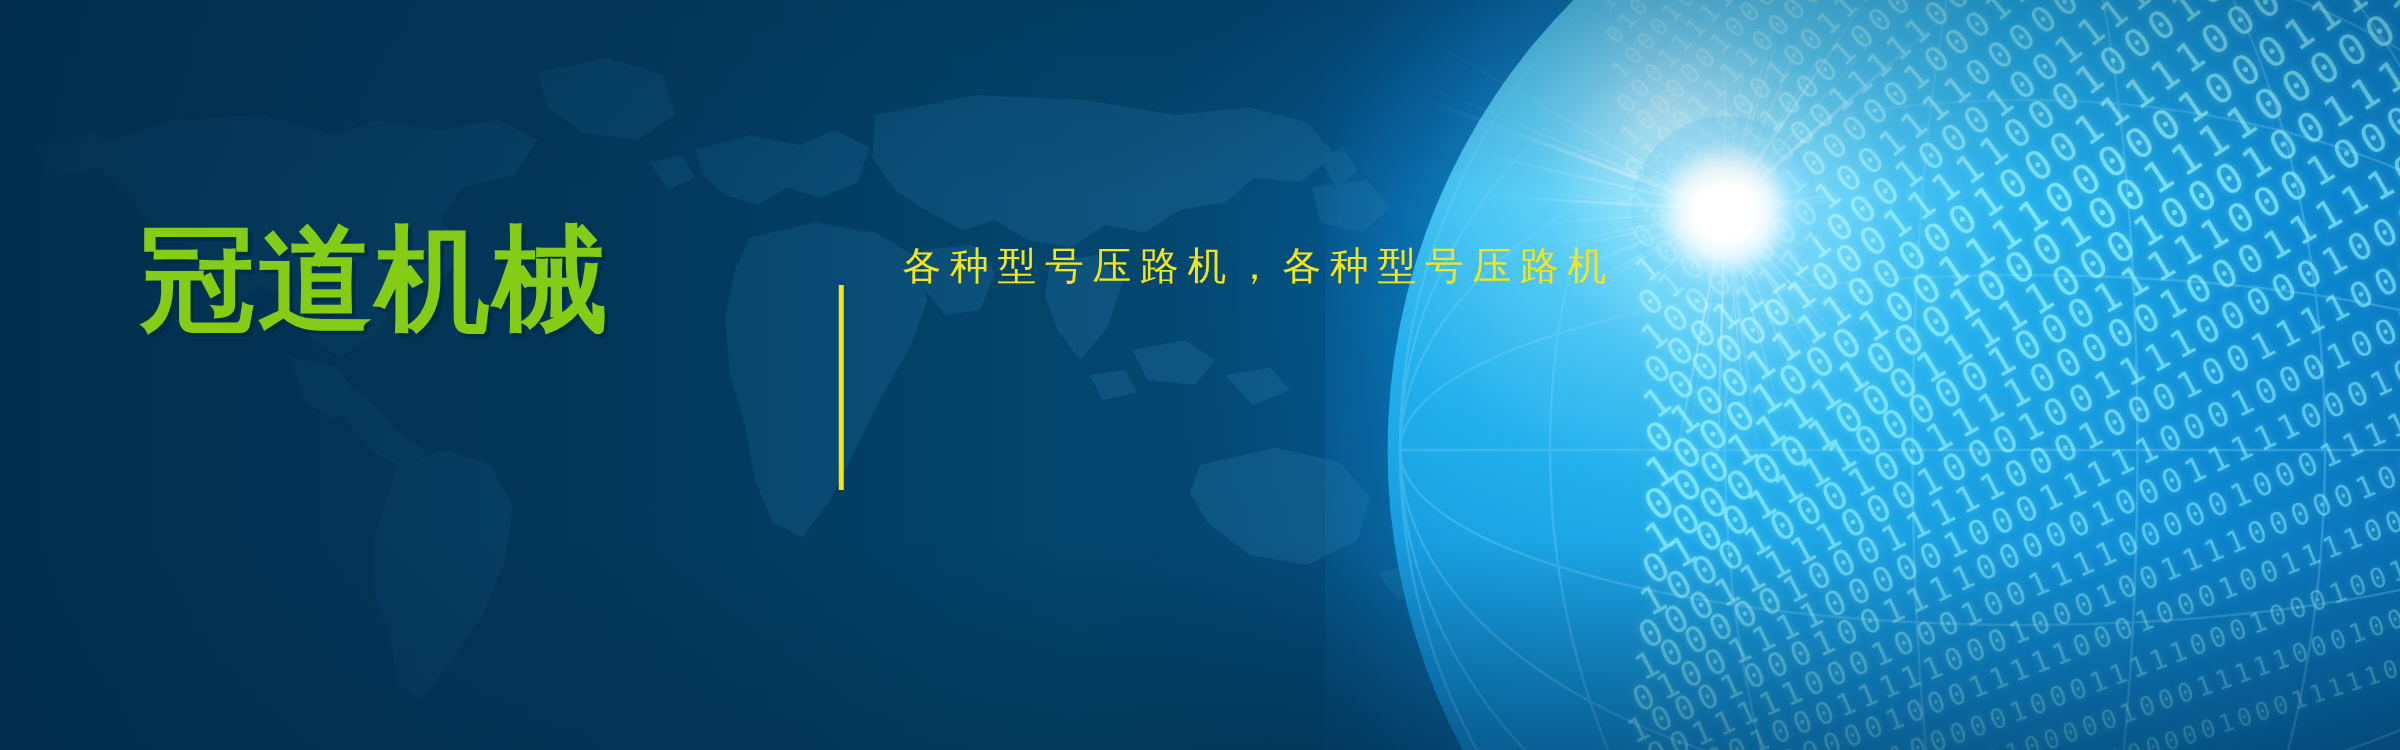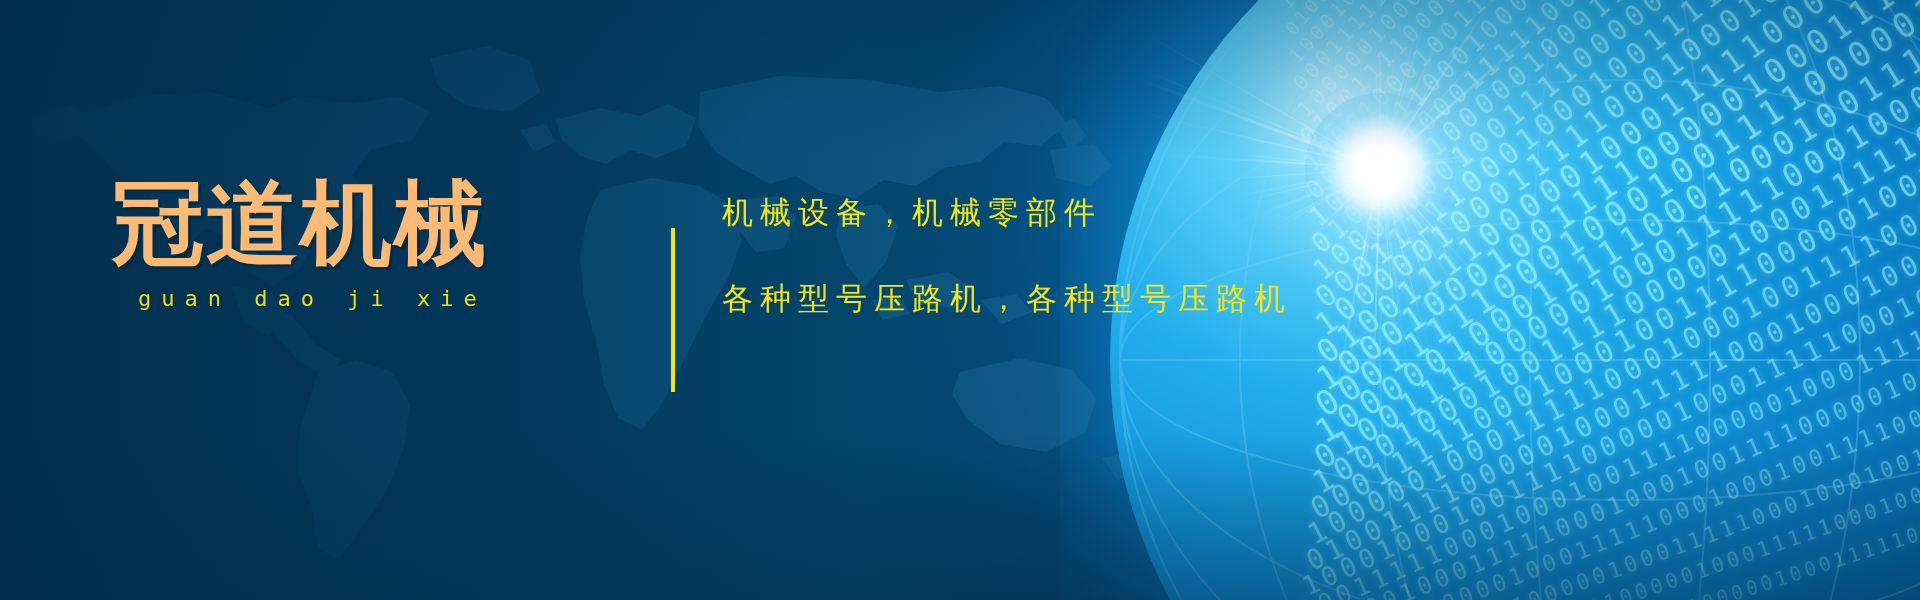--- a/index.html
+++ b/index.html
@@ -102,21 +102,21 @@
   .content{position:absolute;inset:0;}
 
   .logo-block{
     position:absolute;left:112px;top:178px;width:430px;
   }
   .logo-title{
     font-family:"DejaVu Sans","Liberation Sans",sans-serif;
     font-weight:700;
     font-size:92px;
     line-height:1;
-    color:#fdba74;
+    color:#84cc16;
     letter-spacing:2px;
     white-space:nowrap;
     text-shadow:3px 3px 0 rgba(1,38,62,.55);
   }
   .logo-pinyin{
     margin-top:16px;
     font-family:"DejaVu Sans Mono","Liberation Mono",monospace;
     font-size:22px;
     color:#ecdf12;
     letter-spacing:10px;
@@ -309,24 +309,22 @@
       </div>
     <div class="flare-core"></div>
   </div>
 
   <div class="vignette"></div>
 
   <div class="content">
 
     <div class="logo-block">
       <div class="logo-title">冠道机械</div>
-      <div class="logo-pinyin">guan dao ji xie</div>
     </div>
 
     <div class="divider"></div>
 
     <div class="taglines">
-      <div class="tagline">机械设备，机械零部件</div>
       <div class="tagline">各种型号压路机，各种型号压路机</div>
     </div>
 
   </div>
 </div>
 
 </body></html>

